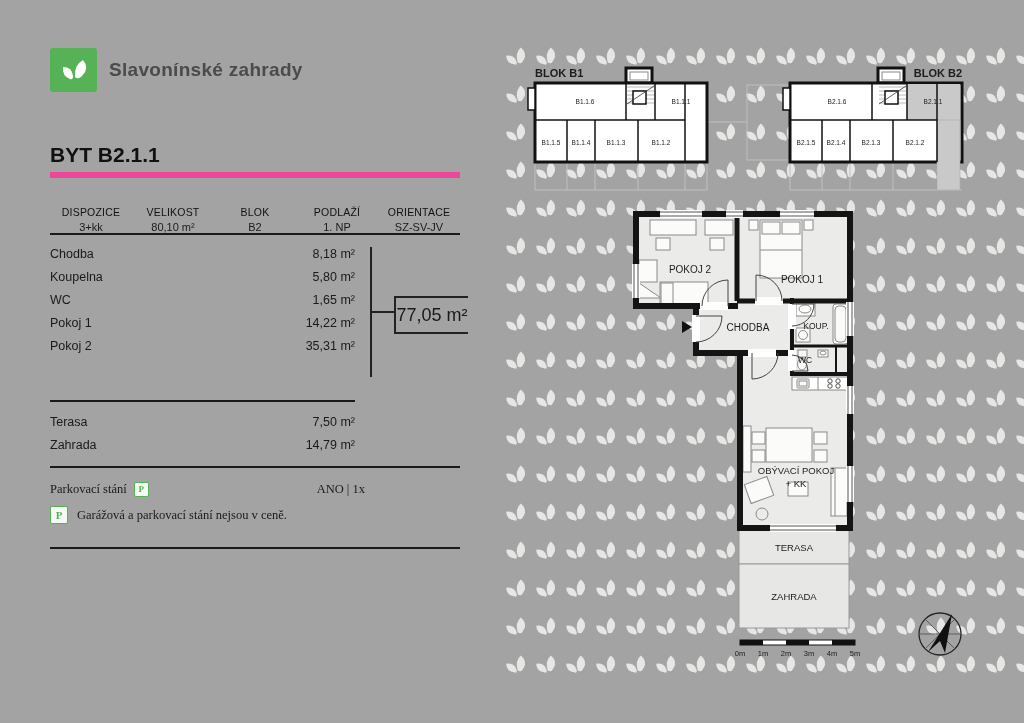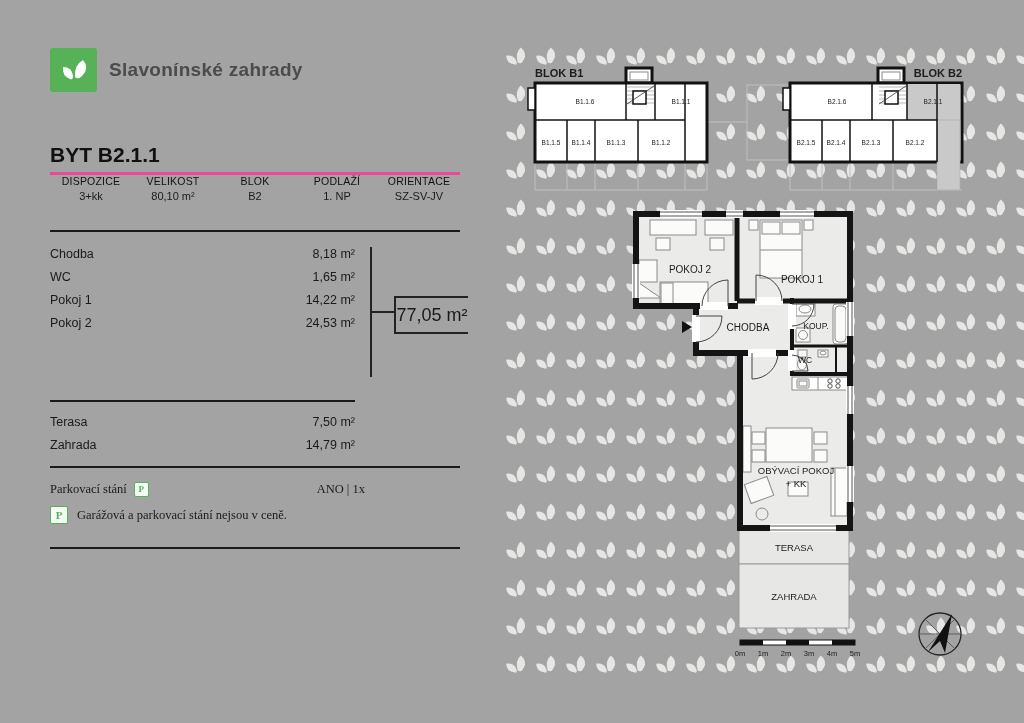--- a/index.html
+++ b/index.html
@@ -3,22 +3,22 @@
 <meta charset="utf-8">
 <style>
   html,body{margin:0;padding:0;background:#fff;}
   .page{position:relative;width:1024px;height:723px;background:#a3a3a3;overflow:hidden;
         font-family:"Liberation Sans",sans-serif;color:#1a1a1a;}
   .left-panel{position:absolute;left:50px;top:40px;width:410px;height:640px;}
   .brand{position:absolute;left:0;top:8px;display:flex;align-items:center;gap:12px;}
   .brand-name{font-size:19px;font-weight:bold;color:#4b4b4b;letter-spacing:.3px;}
   .page-title{position:absolute;left:0;top:103px;margin:0;font-size:21px;font-weight:600;color:#111;}
   .specs{position:absolute;left:0;top:132px;width:410px;height:55px;
-         border-top:3px solid #ec4899;border-bottom:2px solid #1a1a1a;
-         display:flex;align-items:flex-start;}
+         border-top:6px solid #ec4899;border-bottom:2px solid #1a1a1a;
+         display:flex;align-items:flex-end;}
   .spec-col{flex:1;text-align:center;}
   .spec-label{font-size:10.5px;color:#111;letter-spacing:.2px;}
   .spec-value{font-size:11px;margin-top:3px;}
   .rooms-section{position:absolute;left:0;top:203px;width:305px;}
   .room-row,.outdoor-row{display:flex;justify-content:space-between;height:23px;line-height:23px;font-size:12.5px;}
   .bracket-v{position:absolute;left:320px;top:207px;width:2px;height:130px;background:#222;}
   .bracket-tick{position:absolute;left:320px;top:271px;width:24px;height:2px;background:#222;}
   .total-box{position:absolute;left:344px;top:256px;width:72px;height:34px;
              border:2px solid #222;border-right:none;display:flex;align-items:center;justify-content:center;
              font-size:18px;}
@@ -74,30 +74,34 @@
         <div class="spec-value">SZ-SV-JV</div>
       </div>
     </div>
 
     <div class="rooms-section">
       <div class="room-row">
         <span>Chodba</span>
         <span>8,18 m²</span>
       </div>
       <div class="room-row">
+        <span>Koupelna</span>
+        <span>5,80 m²</span>
+      </div>
+      <div class="room-row">
         <span>WC</span>
         <span>1,65 m²</span>
       </div>
       <div class="room-row">
         <span>Pokoj 1</span>
         <span>14,22 m²</span>
       </div>
       <div class="room-row">
         <span>Pokoj 2</span>
-        <span>24,53 m²</span>
+        <span>35,31 m²</span>
       </div>
     </div>
 
     <div class="bracket-v"></div>
     <div class="bracket-tick"></div>
     <div class="total-box">
       <span>77,05 m²</span>
     </div>
 
     <div class="outdoor-section">

